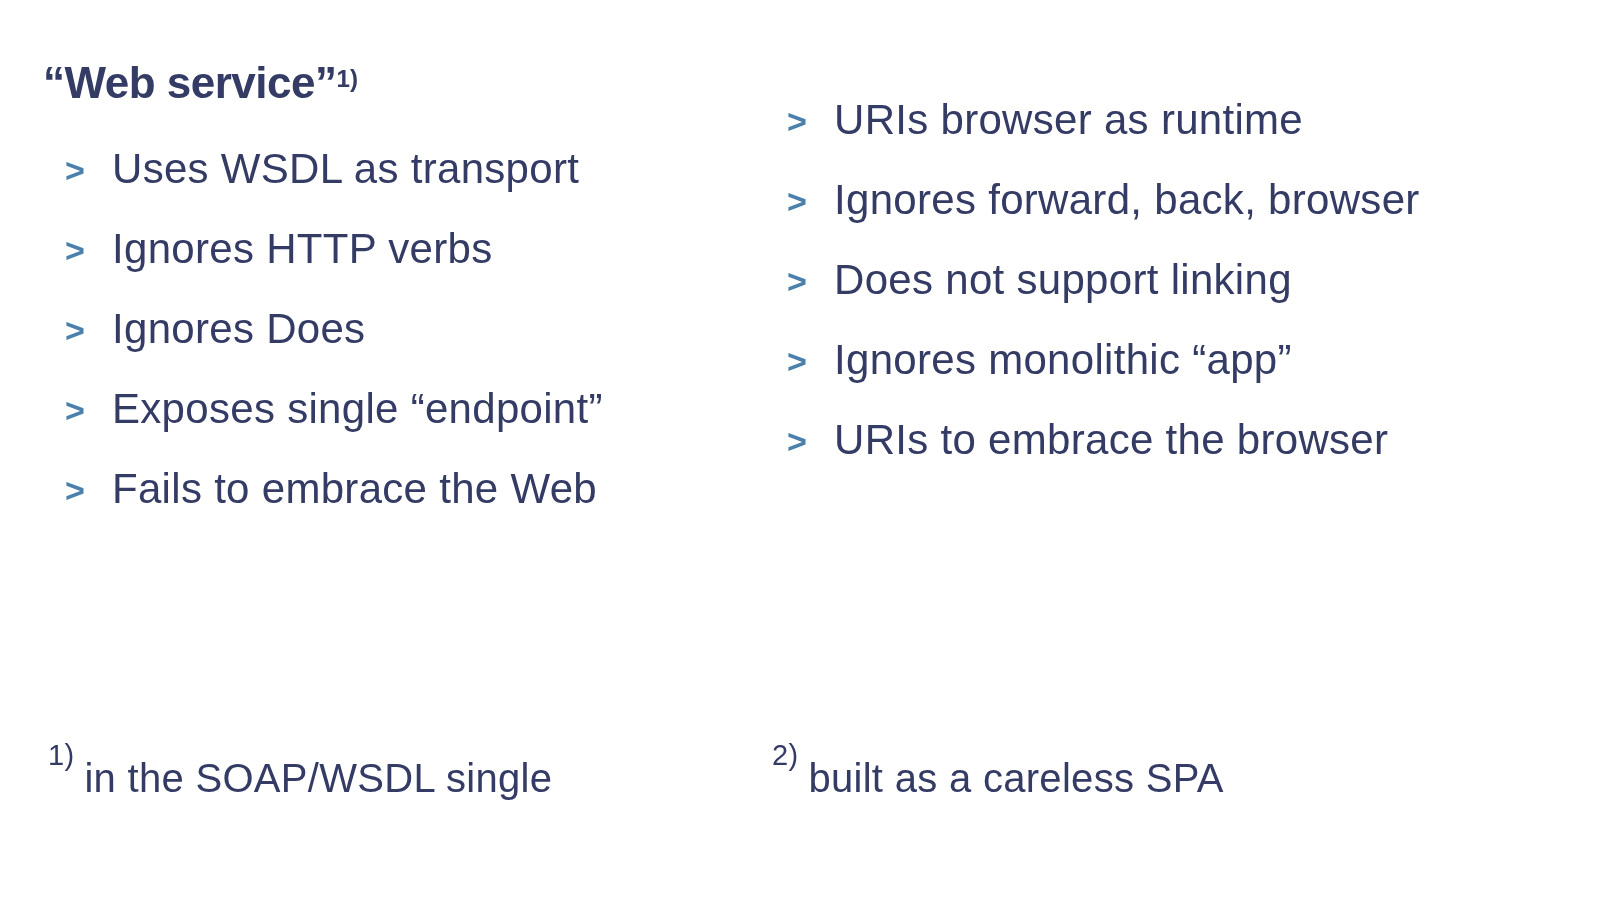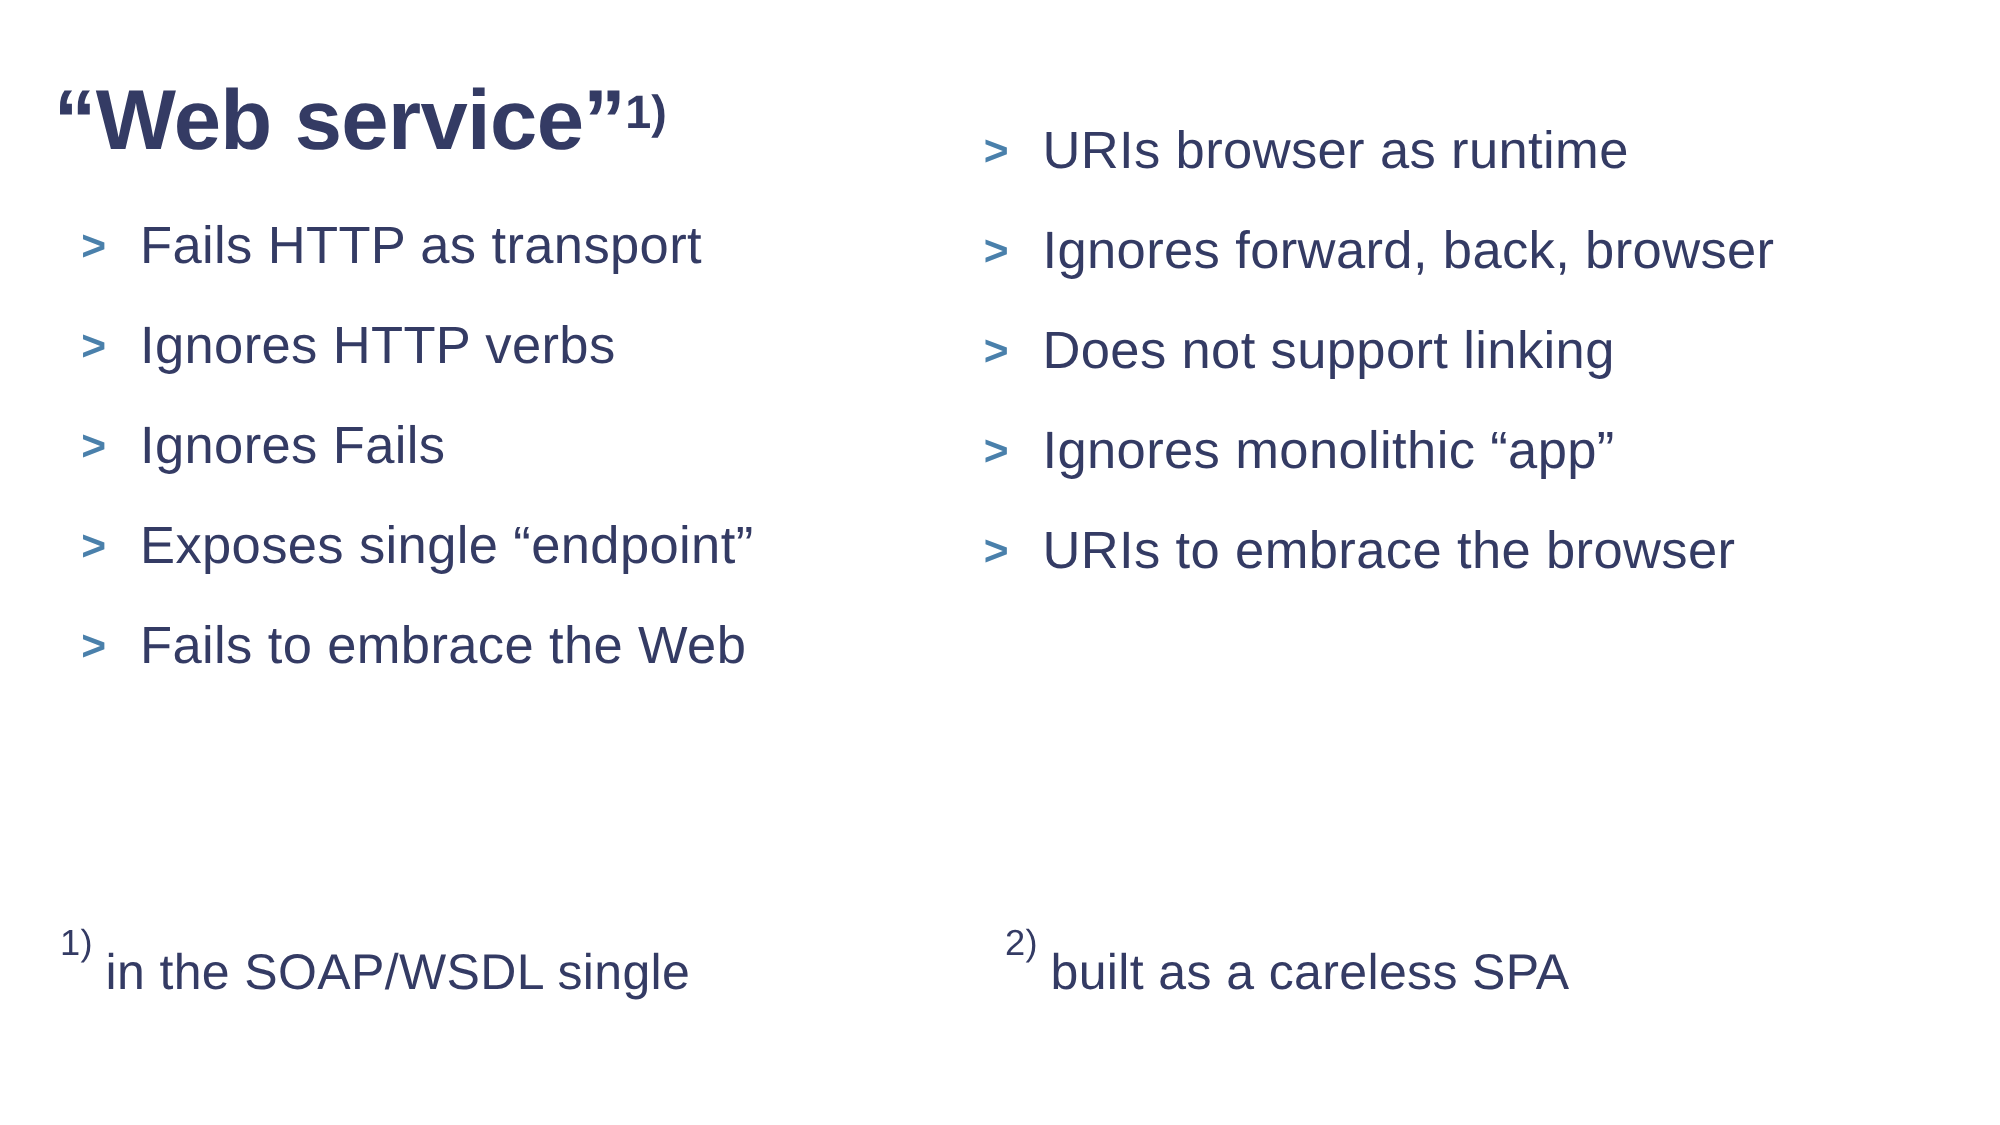--- a/index.html
+++ b/index.html
@@ -18,21 +18,21 @@
     overflow: hidden;
   }
   .col {
     position: absolute;
     top: 58px;
   }
   .col-left  { left: 43px;  width: 700px; }
   .col-right { left: 765px; width: 800px; }
   .col-title {
     margin: 0;
-    font-size: 68px;
+    font-size: 44px;
     font-weight: 700;
     line-height: 1.12;
     letter-spacing: -0.5px;
     color: var(--text, #343b64);
     white-space: nowrap;
   }
   .fn-ref {
     font-size: 0.55em;
     font-weight: 700;
     vertical-align: 0.45em;
@@ -64,47 +64,47 @@
     white-space: nowrap;
   }
   .footnote {
     position: absolute;
     top: 752px;
     font-size: 40px;
     letter-spacing: 0.3px;
     white-space: nowrap;
   }
   .footnote-left  { left: 48px; }
-  .footnote-right { left: 804px; }
+  .footnote-right { left: 772px; }
   .footnote-marker {
     font-size: 29px;
     position: relative;
     top: -13px;
     margin-right: 10px;
   }
 </style>
 </head>
 <body>
 
 <div class="slide" style="--bg: #ffffff; --text: #343b64; --marker: #4a80ab;">
 
   <div class="col col-left">
     <h1 class="col-title"><span>“Web service”</span><sup class="fn-ref">1)</sup></h1>
     <ul class="bullet-list">
         <li class="bullet-row">
         <span class="bullet-marker">&gt;</span>
-        <span class="bullet-text">Fails HTTP as transport</span>
+        <span class="bullet-text">Uses WSDL as transport</span>
       </li>
         <li class="bullet-row">
         <span class="bullet-marker">&gt;</span>
         <span class="bullet-text">Ignores HTTP verbs</span>
       </li>
         <li class="bullet-row">
         <span class="bullet-marker">&gt;</span>
-        <span class="bullet-text">Ignores Fails</span>
+        <span class="bullet-text">Ignores Does</span>
       </li>
         <li class="bullet-row">
         <span class="bullet-marker">&gt;</span>
         <span class="bullet-text">Exposes single “endpoint”</span>
       </li>
         <li class="bullet-row">
         <span class="bullet-marker">&gt;</span>
         <span class="bullet-text">Fails to embrace the Web</span>
       </li>
       </ul>

